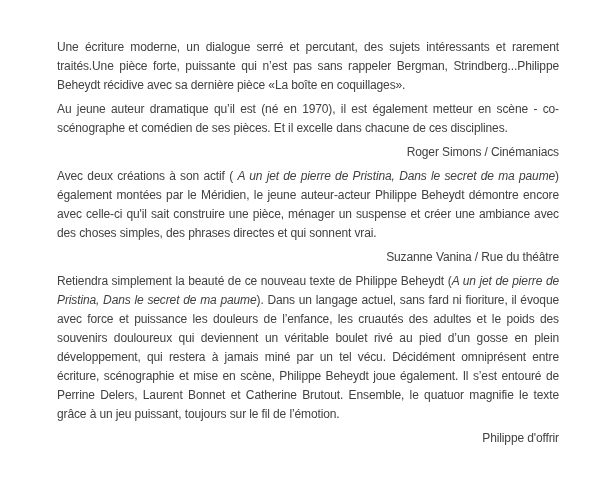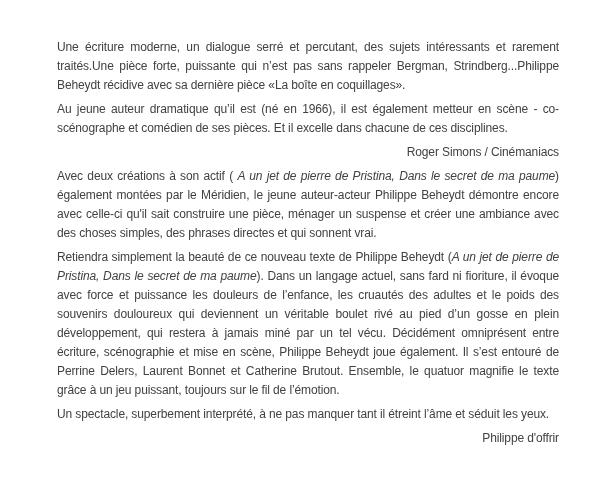--- a/index.html
+++ b/index.html
@@ -25,20 +25,20 @@
   p.paragraph { text-align: justify; }
   p.attribution { text-align: right; padding-left: 224px; }
   em { }
 </style>
 </head>
 <body>
 
 <div class="page">
   <div id="doc-content">
       <p class="paragraph"><span>Une écriture moderne, un dialogue serré et percutant, des sujets intéressants et rarement traités.Une pièce forte, puissante qui n’est pas sans rappeler Bergman, Strindberg...Philippe Beheydt récidive avec sa dernière pièce «La boîte en coquillages».</span></p>
-      <p class="paragraph"><span>Au jeune auteur dramatique qu’il est (né en 1966), il est également metteur en scène - co-scénographe et comédien de ses pièces. Et il excelle dans chacune de ces disciplines.</span></p>
+      <p class="paragraph"><span>Au jeune auteur dramatique qu’il est (né en 1970), il est également metteur en scène - co-scénographe et comédien de ses pièces. Et il excelle dans chacune de ces disciplines.</span></p>
       <p class="attribution"><span>Roger Simons / Cinémaniacs</span></p>
       <p class="paragraph"><span>Avec deux créations à son actif ( </span><em>A un jet de pierre de Pristina, Dans le secret de ma paume</em><span>) également montées par le Méridien, le jeune auteur-acteur Philippe Beheydt démontre encore avec celle-ci qu'il sait construire une pièce, ménager un suspense et créer une ambiance avec des choses simples, des phrases directes et qui sonnent vrai.</span></p>
+      <p class="attribution"><span>Suzanne Vanina / Rue du théâtre</span></p>
       <p class="paragraph"><span>Retiendra simplement la beauté de ce nouveau texte de Philippe Beheydt (</span><em>A un jet de pierre de Pristina, Dans le secret de ma paume</em><span>). Dans un langage actuel, sans fard ni fioriture, il évoque avec force et puissance les douleurs de l’enfance, les cruautés des adultes et le poids des souvenirs douloureux qui deviennent un véritable boulet rivé au pied d’un gosse en plein développement, qui restera à jamais miné par un tel vécu. Décidément omniprésent entre écriture, scénographie et mise en scène, Philippe Beheydt joue également. Il s’est entouré de Perrine Delers, Laurent Bonnet et Catherine Brutout. Ensemble, le quatuor magnifie le texte grâce à un jeu puissant, toujours sur le fil de l’émotion.</span></p>
-      <p class="paragraph"><span>Un spectacle, superbement interprété, à ne pas manquer tant il étreint l’âme et séduit les yeux.</span></p>
       <p class="attribution"><span>Philippe d'offrir</span></p>
     </div>
 </div>
 
 </body></html>

